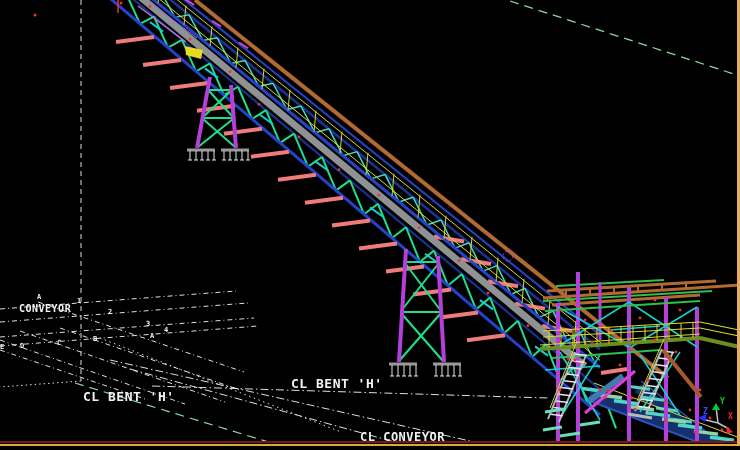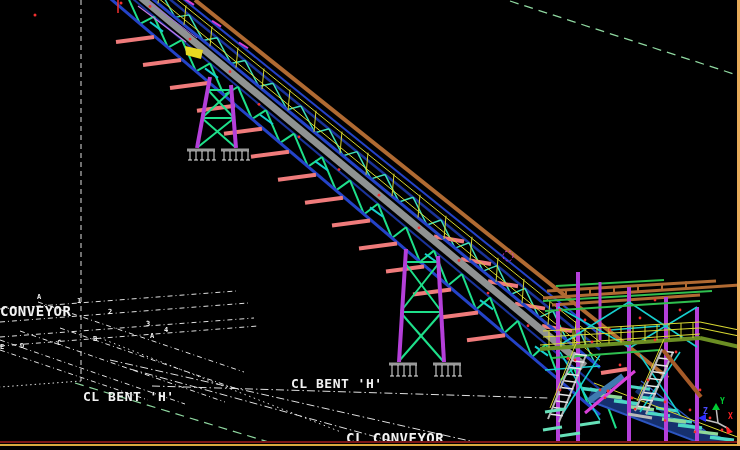--- a/index.html
+++ b/index.html
@@ -3,21 +3,21 @@
 <meta charset="utf-8">
 <style>
   html,body{margin:0;padding:0;background:#000;}
   #stage{position:relative;width:740px;height:450px;background:#000;overflow:hidden;
          font-family:"DejaVu Sans Mono","Liberation Mono",monospace;}
   #scene{position:absolute;left:0;top:0;z-index:1;}
   .lbl{position:absolute;z-index:5;color:#f2f2f2;font-weight:bold;white-space:nowrap;
        letter-spacing:0px;line-height:1;}
   .lbl-grid{font-size:7px;}
   .lbl-cl{font-size:13px;letter-spacing:0.5px;}
-  .lbl-conv{font-size:14px;letter-spacing:0.5px;}
+  .lbl-conv{font-size:10px;letter-spacing:0.5px;padding-left:19px;}
   .lbl-ucs{font-size:8px;font-weight:bold;}
   #border-right{position:absolute;top:0;width:3px;height:446px;z-index:8;}
   #border-maroon{position:absolute;left:0;width:740px;height:2px;z-index:7;}
   #border-yellow{position:absolute;left:0;width:740px;height:2.5px;z-index:8;}
 </style>
 </head>
 <body>
 
 <div id="stage">
   <svg id="scene" width="740" height="441" viewBox="0 0 740 441">
@@ -379,21 +379,21 @@
       <line x1="718" y1="423" x2="702" y2="419" stroke="#c0c0c0" stroke-width="1.5"></line>
       <line x1="718" y1="423" x2="729" y2="429" stroke="#c0c0c0" stroke-width="1.5"></line>
       <polygon points="716,403 712,410 720,410" fill="#00cc33"></polygon>
       <polygon points="698,418 706,414 706,422" fill="#2b2bff"></polygon>
       <polygon points="733,432 726,426 727,434" fill="#ff2222"></polygon>
     </svg>
 
   <div class="lbl lbl-conv" style="left:0px;top:304px;">CONVEYOR</div>
   <div class="lbl lbl-cl" style="left:83px;top:390px;">CL BENT 'H'</div>
   <div class="lbl lbl-cl" style="left:291px;top:377px;">CL BENT 'H'</div>
-  <div class="lbl lbl-cl" style="left:346px;top:431px;font-size:14px;">CL CONVEYOR</div>
+  <div class="lbl lbl-cl" style="left:360px;top:431px;font-size:12px;">CL CONVEYOR</div>
   <div id="gridlayer">
       <div class="lbl lbl-grid" style="left: 37px; top: 294px;">A</div>
       <div class="lbl lbl-grid" style="left: 77px; top: 298px;">1</div>
       <div class="lbl lbl-grid" style="left: 108px; top: 309px;">2</div>
       <div class="lbl lbl-grid" style="left: 146px; top: 321px;">3</div>
       <div class="lbl lbl-grid" style="left: 164px; top: 327px;">4</div>
       <div class="lbl lbl-grid" style="left: 150px; top: 333px;">A</div>
       <div class="lbl lbl-grid" style="left: 93px; top: 336px;">B</div>
       <div class="lbl lbl-grid" style="left: 57px; top: 340px;">C</div>
       <div class="lbl lbl-grid" style="left: 20px; top: 343px;">D</div>

